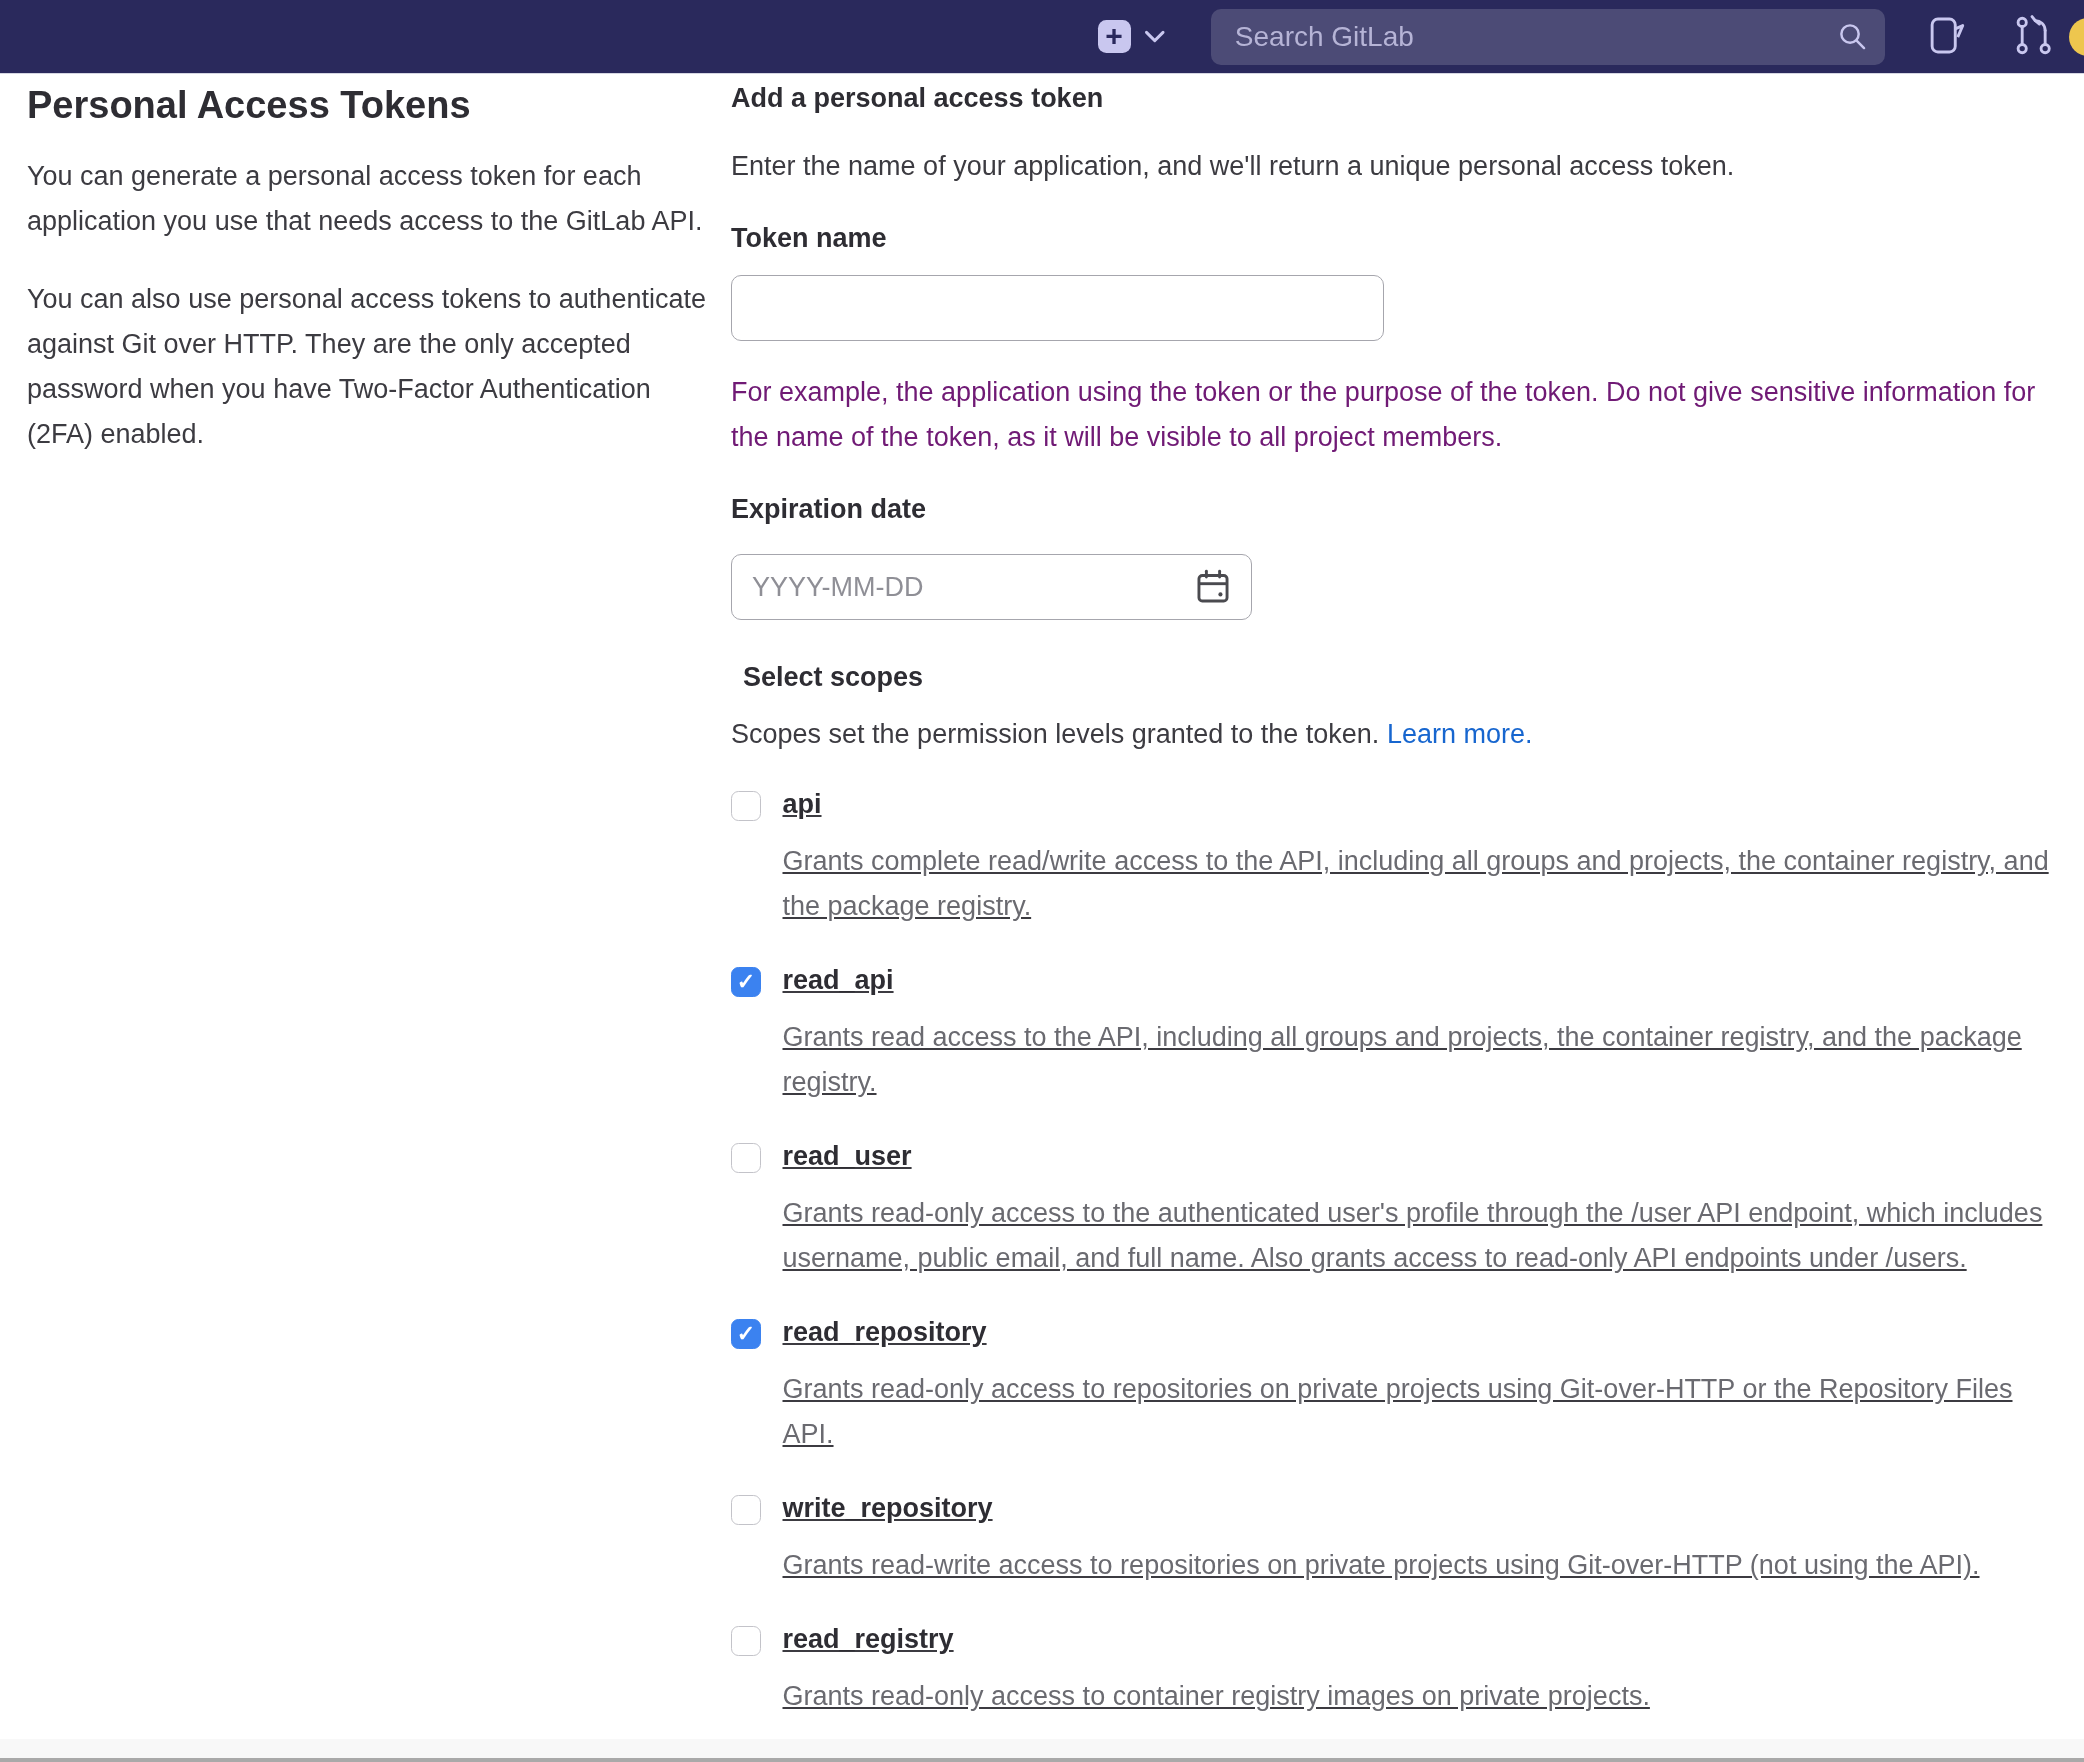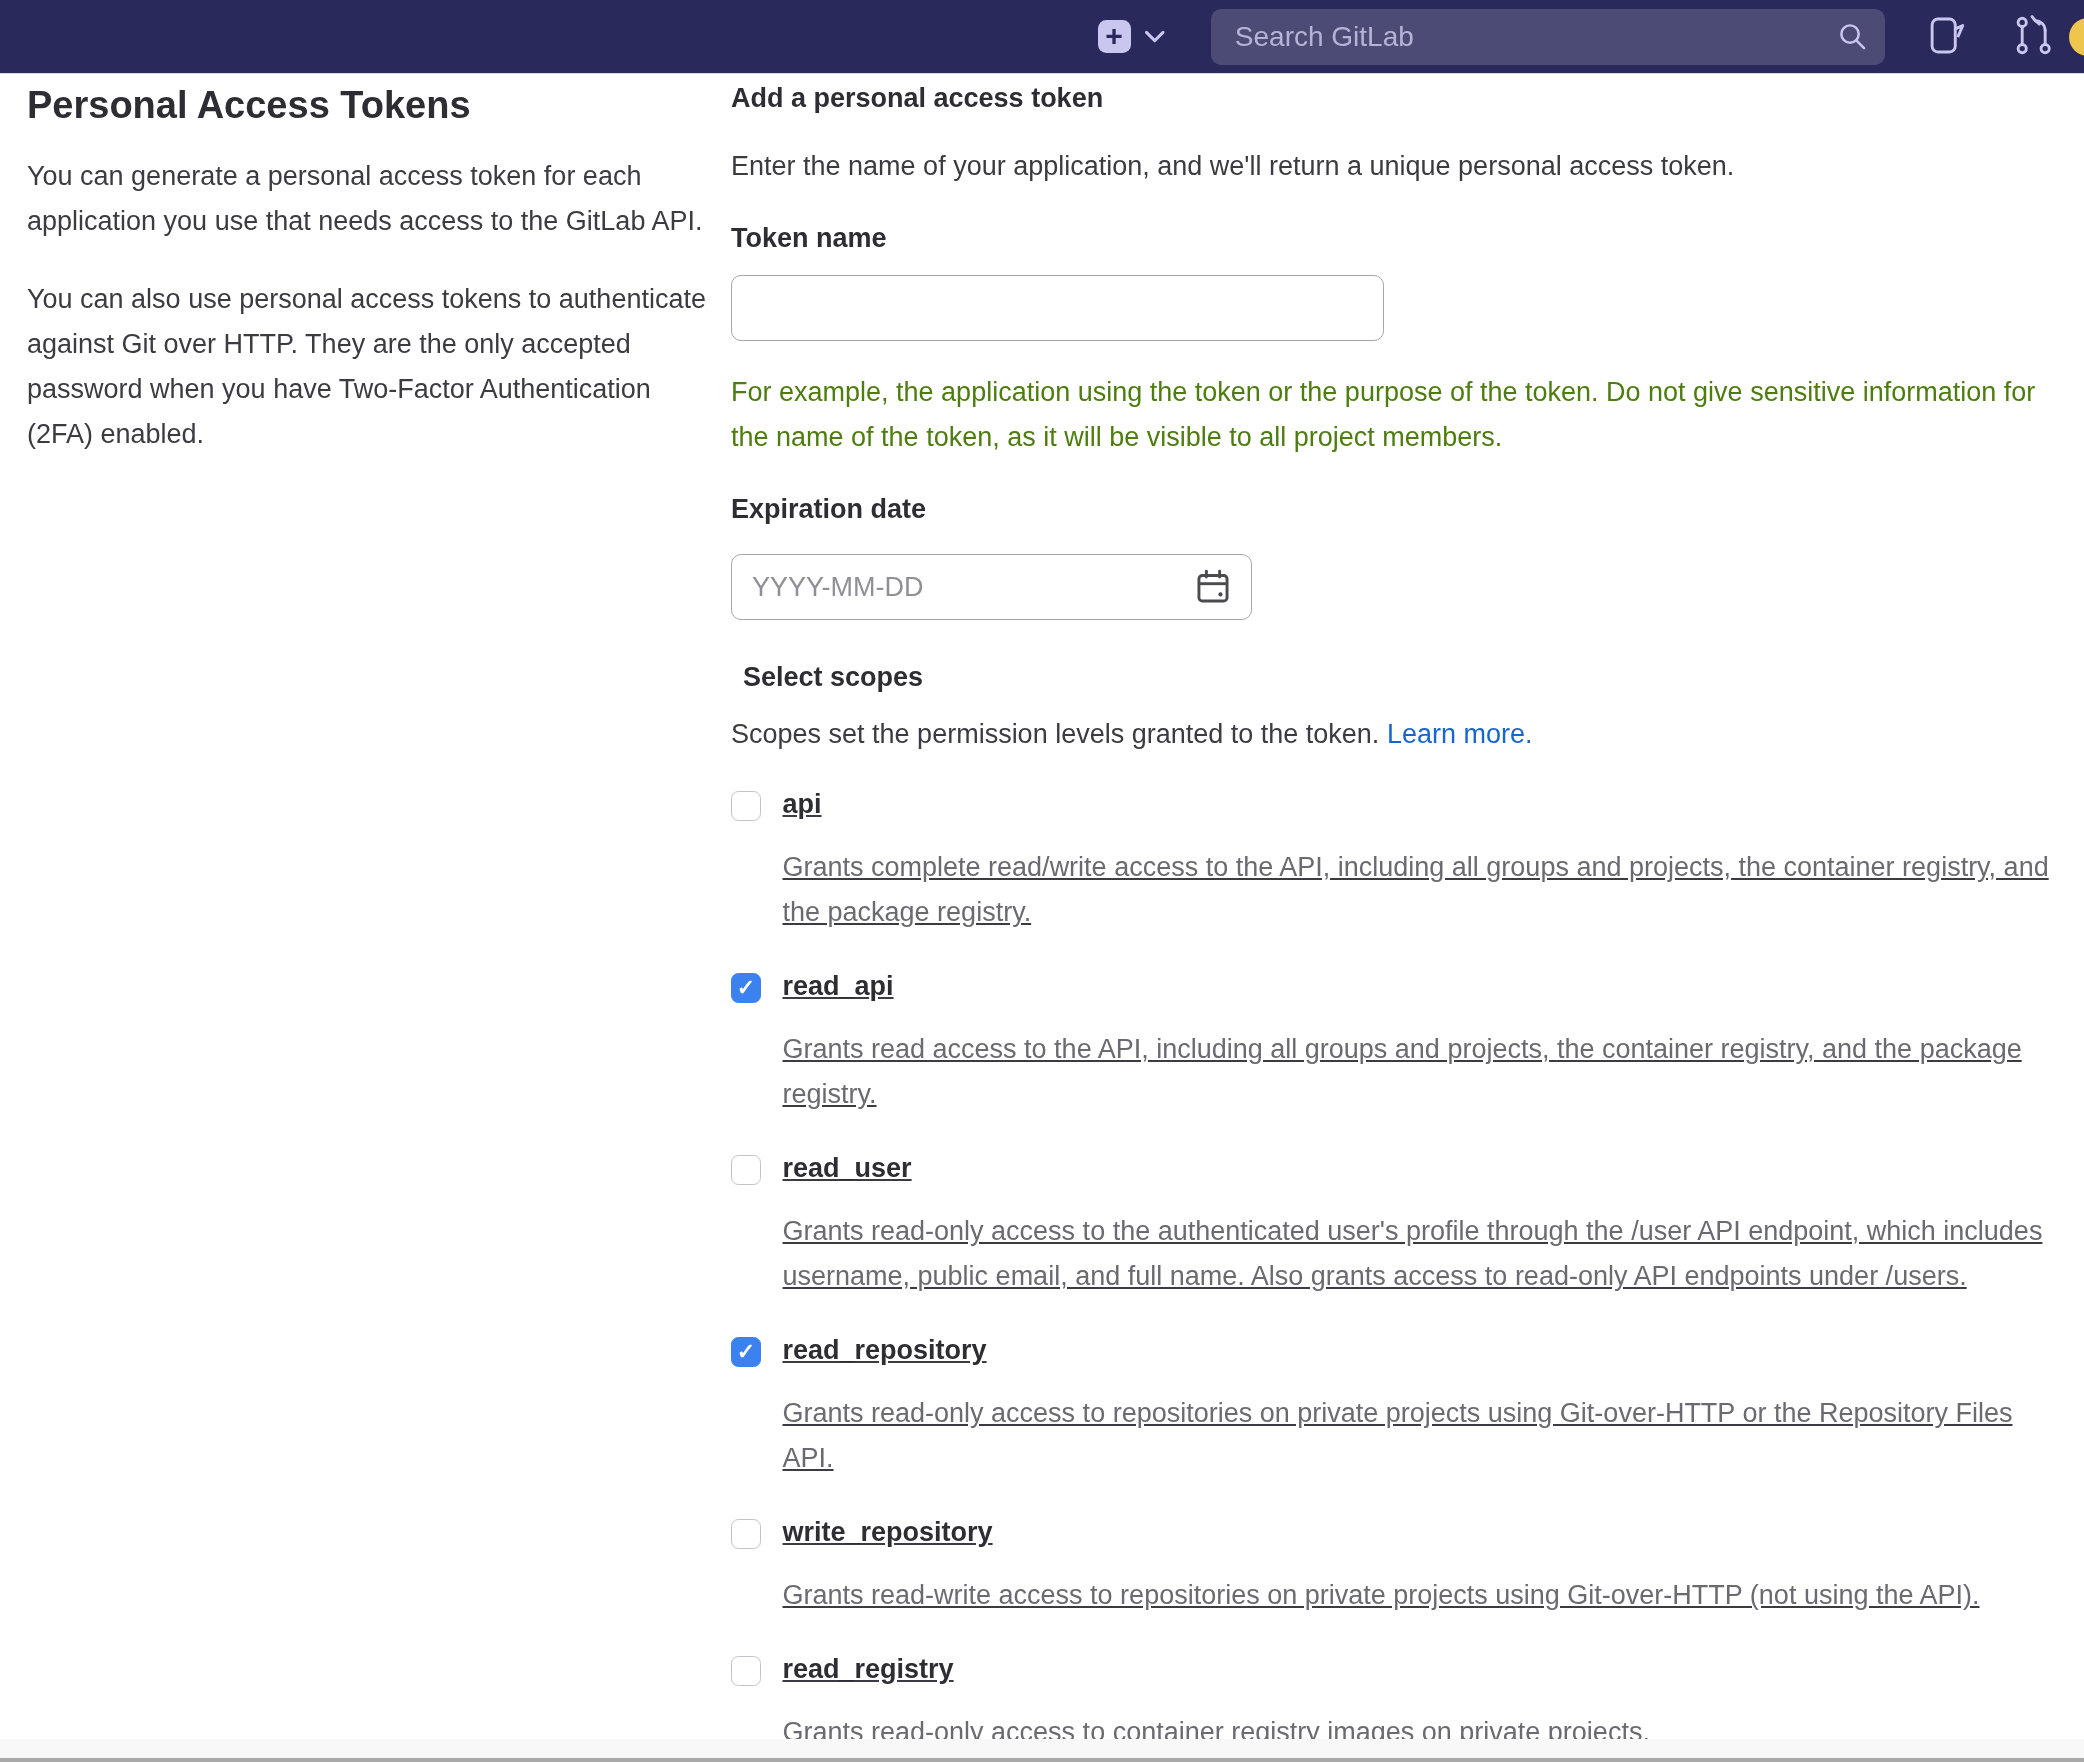--- a/index.html
+++ b/index.html
@@ -71,21 +71,21 @@
   .field-label{
     display:block;font-weight:700;color:#2e2d33;
     font-size:27px;line-height:33px;margin:0 0 20.7px;
   }
   .text-input{
     height:66px;border:1.7px solid #a6a6ad;border-radius:10px;
     font-family:"Liberation Sans",sans-serif;font-size:27px;
     padding:0 20px;color:#2e2d33;background:#fff;display:block;
   }
   .token-input{width:653px;margin-bottom:29px;}
-  .help{color:#4d7c0f;margin:10px 0 33px;max-width:1323px;}
+  .help{color:#701a75;margin:10px 0 33px;max-width:1323px;}
   .date-wrap{position:relative;width:521px;margin:0 0 41px;}
   .date-input{width:100%;padding-right:36px;margin-top:28px;}
   .date-input::placeholder{color:#8f8f96;}
   .cal{position:absolute;right:20px;top:50%;transform:translateY(-50%);display:block;}
 
   .scopes-title{
     font-size:27px;line-height:33px;font-weight:700;color:#2e2d33;margin:0 12px 18px;
   }
   .scopes-desc{margin:0 0 29px;color:#3c3b41;}
   a.learn{color:var(--link);text-decoration:none;cursor:pointer;}
@@ -95,21 +95,21 @@
     width:30px;height:30px;border:1.7px solid #c3c3c9;border-radius:7.4px;
     background:#fff;flex:none;margin-top:4.1px;position:relative;cursor:pointer;
   }
   .cb.checked{background:var(--checkbox);border-color:var(--checkbox);}
   .cb.checked::after{
     content:"\2713";position:absolute;inset:0;color:#fff;text-align:center;
     line-height:27px;font-size:22px;font-weight:700;
   }
   .scope-body{margin-left:21.5px;min-width:0;}
   .scope-label{font-weight:700;color:#2e2d33;font-size:27px;line-height:36px;cursor:pointer;}
-  .scope-desc{color:#6a6a70;line-height:45px;margin-top:23px;max-width:1298px;}
+  .scope-desc{color:#6a6a70;line-height:45px;margin-top:17px;max-width:1298px;}
 
   .bottom-strip{
     position:absolute;left:0;right:0;bottom:0;height:23px;
     background:#f8f8f8;border-bottom:4.1px solid #a9a9a9;
   }
 </style>
 </head>
 <body>
 
 <header class="navbar">

